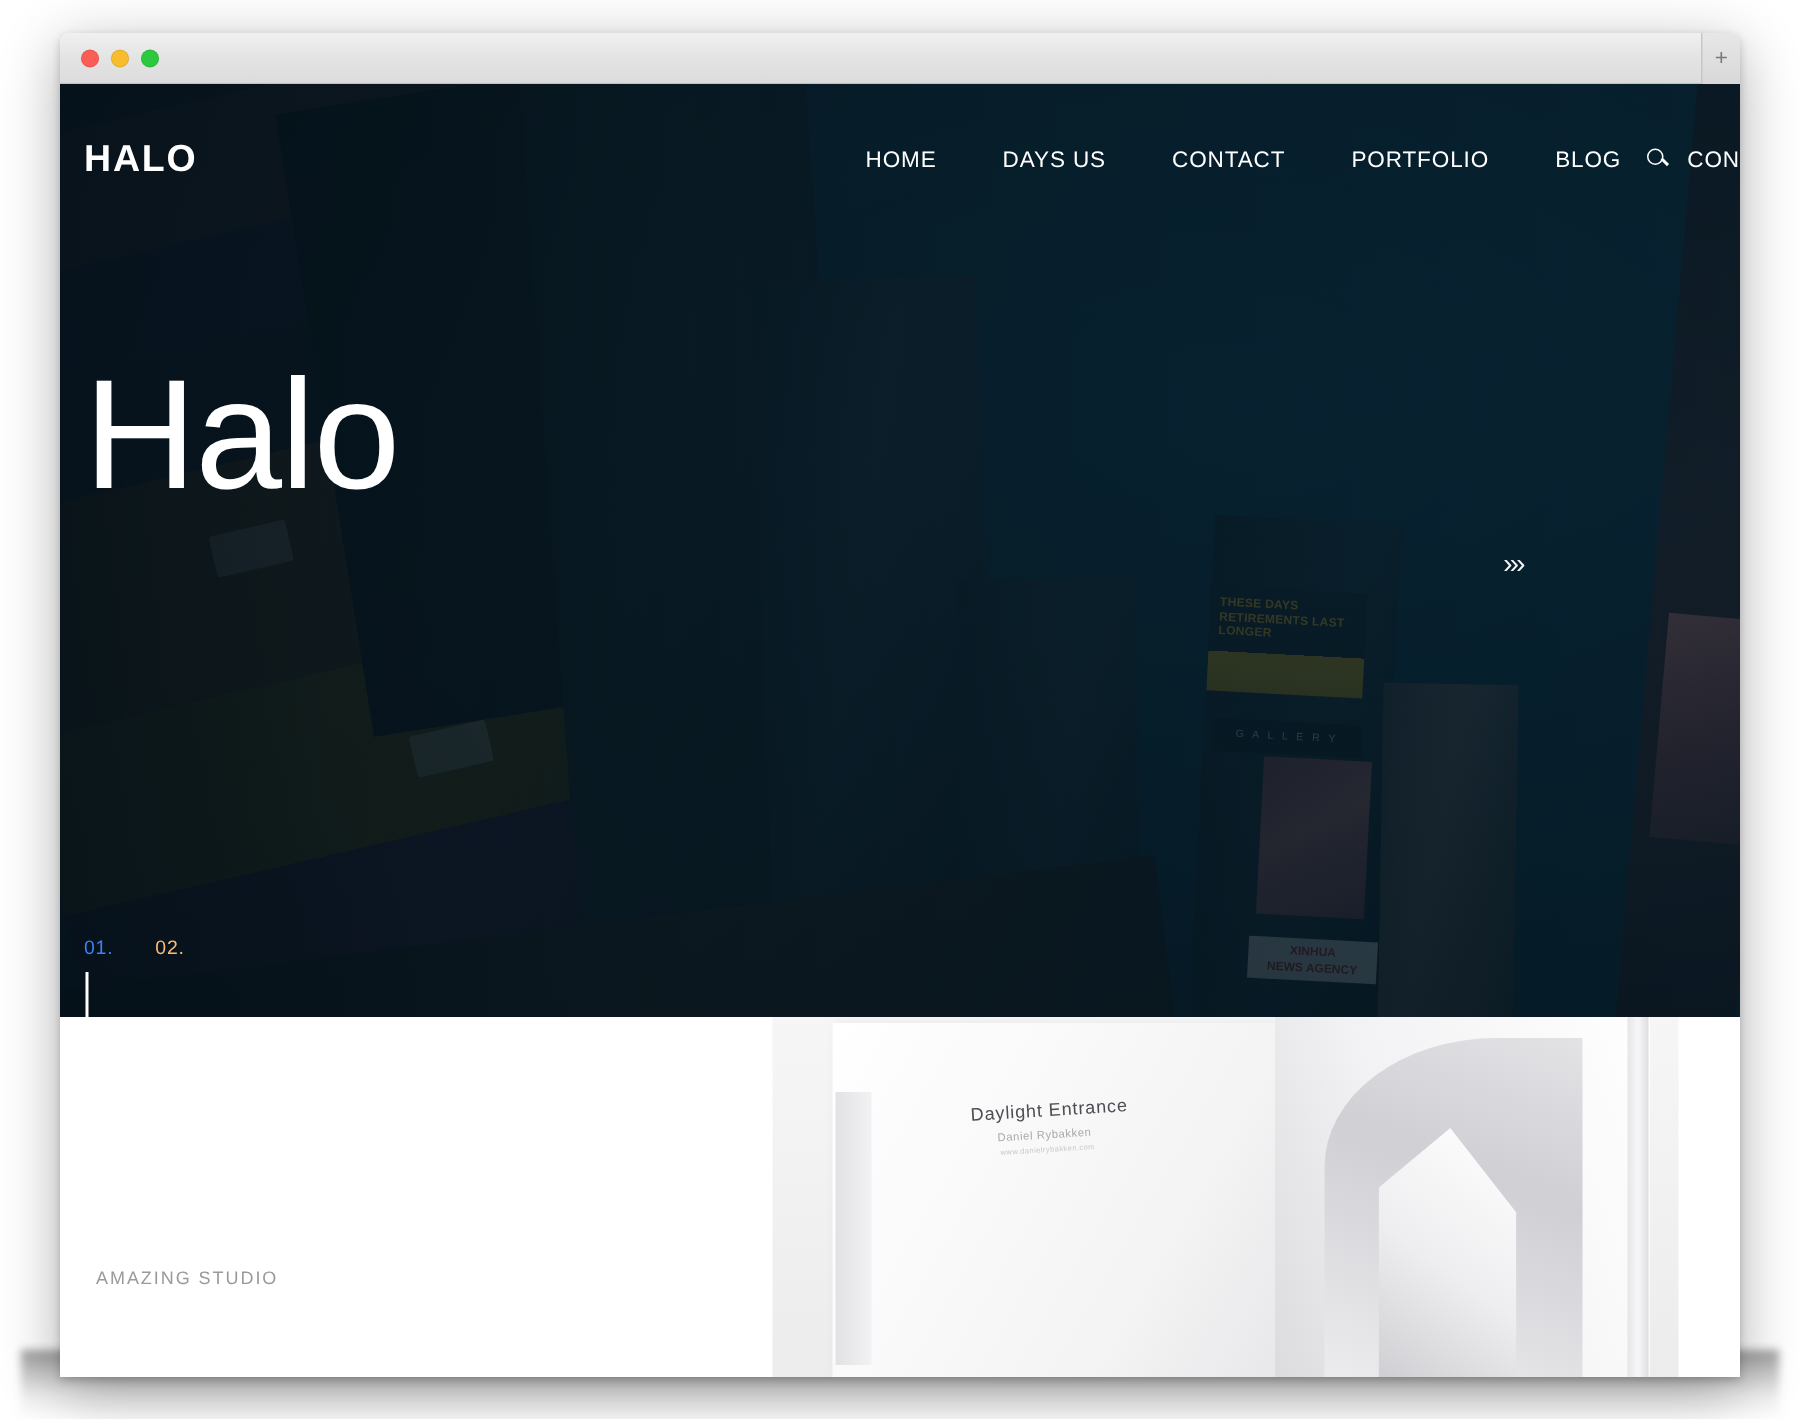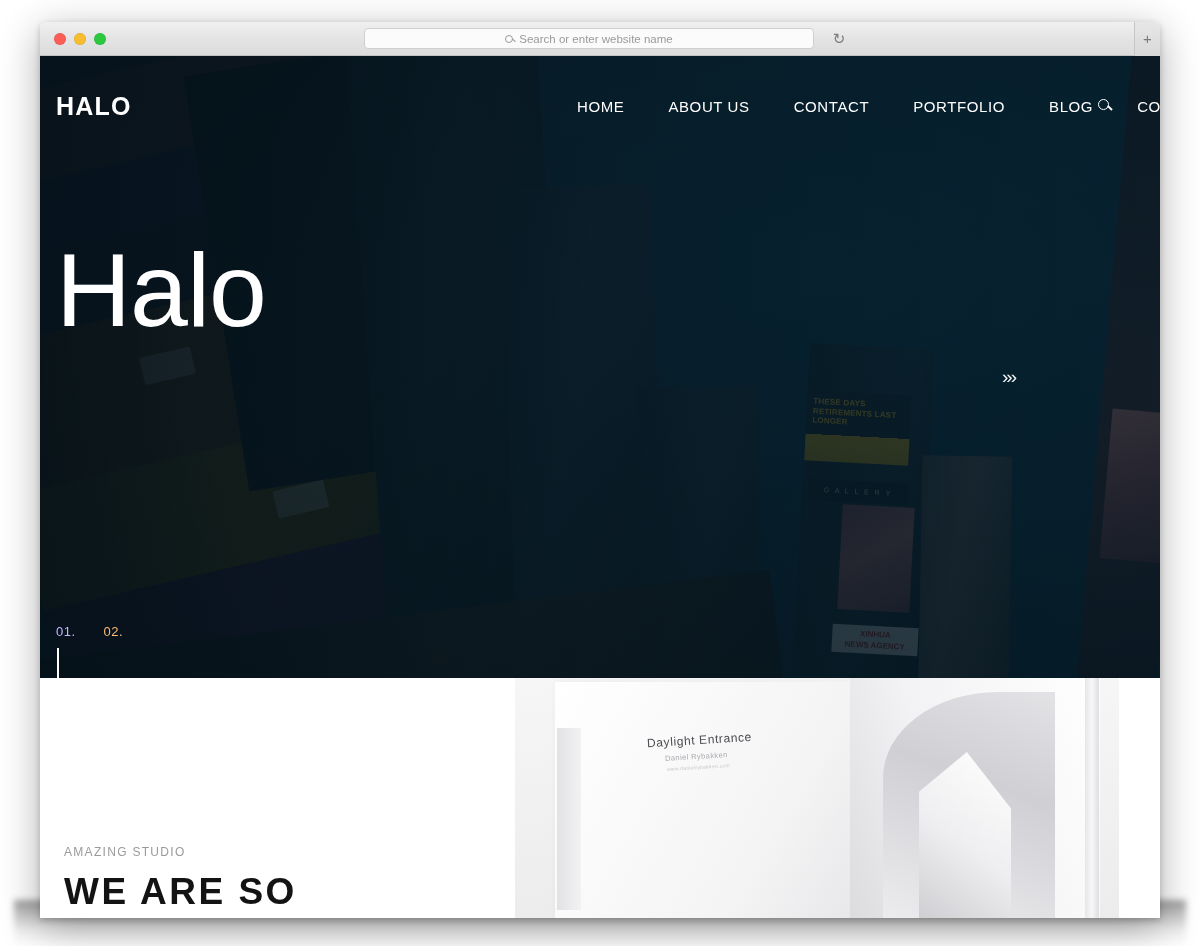--- a/index.html
+++ b/index.html
@@ -403,21 +403,21 @@
   #slide-nav {
     position: absolute;
     left: 16px;
     top: 568px;
     display: flex;
     gap: 28px;
     z-index: 6;
   }
   .slide-dot {
     position: relative;
-    color: #c4b5fd;
+    color: #3b82f6;
     font-size: 13px;
     letter-spacing: 0.5px;
     cursor: pointer;
     padding-bottom: 8px;
   }
   .slide-dot.inactive { color: #fdba74; }
   .slide-dot.active::after {
     content: "";
     position: absolute;
     left: 1px;
@@ -535,29 +535,20 @@
 <div id="browser-window">
 
   <div id="titlebar">
 
     <div class="traffic-lights">
       <span class="tl red"></span>
       <span class="tl yellow"></span>
       <span class="tl green"></span>
     </div>
 
-    <div id="addressbar-wrap">
-      <div id="addressbar">
-        <span class="ab-inner">
-          <span class="mag"></span>
-          <span>Search or enter website name</span>
-        </span>
-      </div>
-      <div id="reload-button">↻</div>
-    </div>
 
     <div id="newtab-button">+</div>
   </div>
 
   <div id="viewport">
 
     <section id="hero">
 
       <div id="hero-photo">
 
@@ -600,21 +591,21 @@
       <div id="hero-overlay"></div>
 
       <nav id="site-nav">
         <div id="logo">HALO</div>
 
         <ul id="nav-links">
           <li>
               <a>HOME</a>
             </li>
           <li>
-              <a>ABOUT US</a>
+              <a>DAYS US</a>
             </li>
           <li>
               <a>CONTACT</a>
             </li>
           <li>
               <a>PORTFOLIO</a>
             </li>
           <li>
               <a>BLOG</a>
             </li>
@@ -637,21 +628,20 @@
       <div id="slide-nav">
         <span class="slide-dot active">01.</span>
         <span class="slide-dot inactive">02.</span>
       </div>
     </section>
 
     <section id="about-section">
 
       <div id="about-left">
         <div id="about-eyebrow">AMAZING STUDIO</div>
-        <div id="about-heading">WE ARE SO</div>
       </div>
 
       <div id="about-image">
         <div class="book-page-left"></div>
         <div class="book-edge-left"></div>
         <div class="book-page-right"></div>
         <div class="book-arch"></div>
         <div class="book-arch-inner"></div>
         <div class="book-spine"></div>
         <div id="book-title">Daylight Entrance</div>

